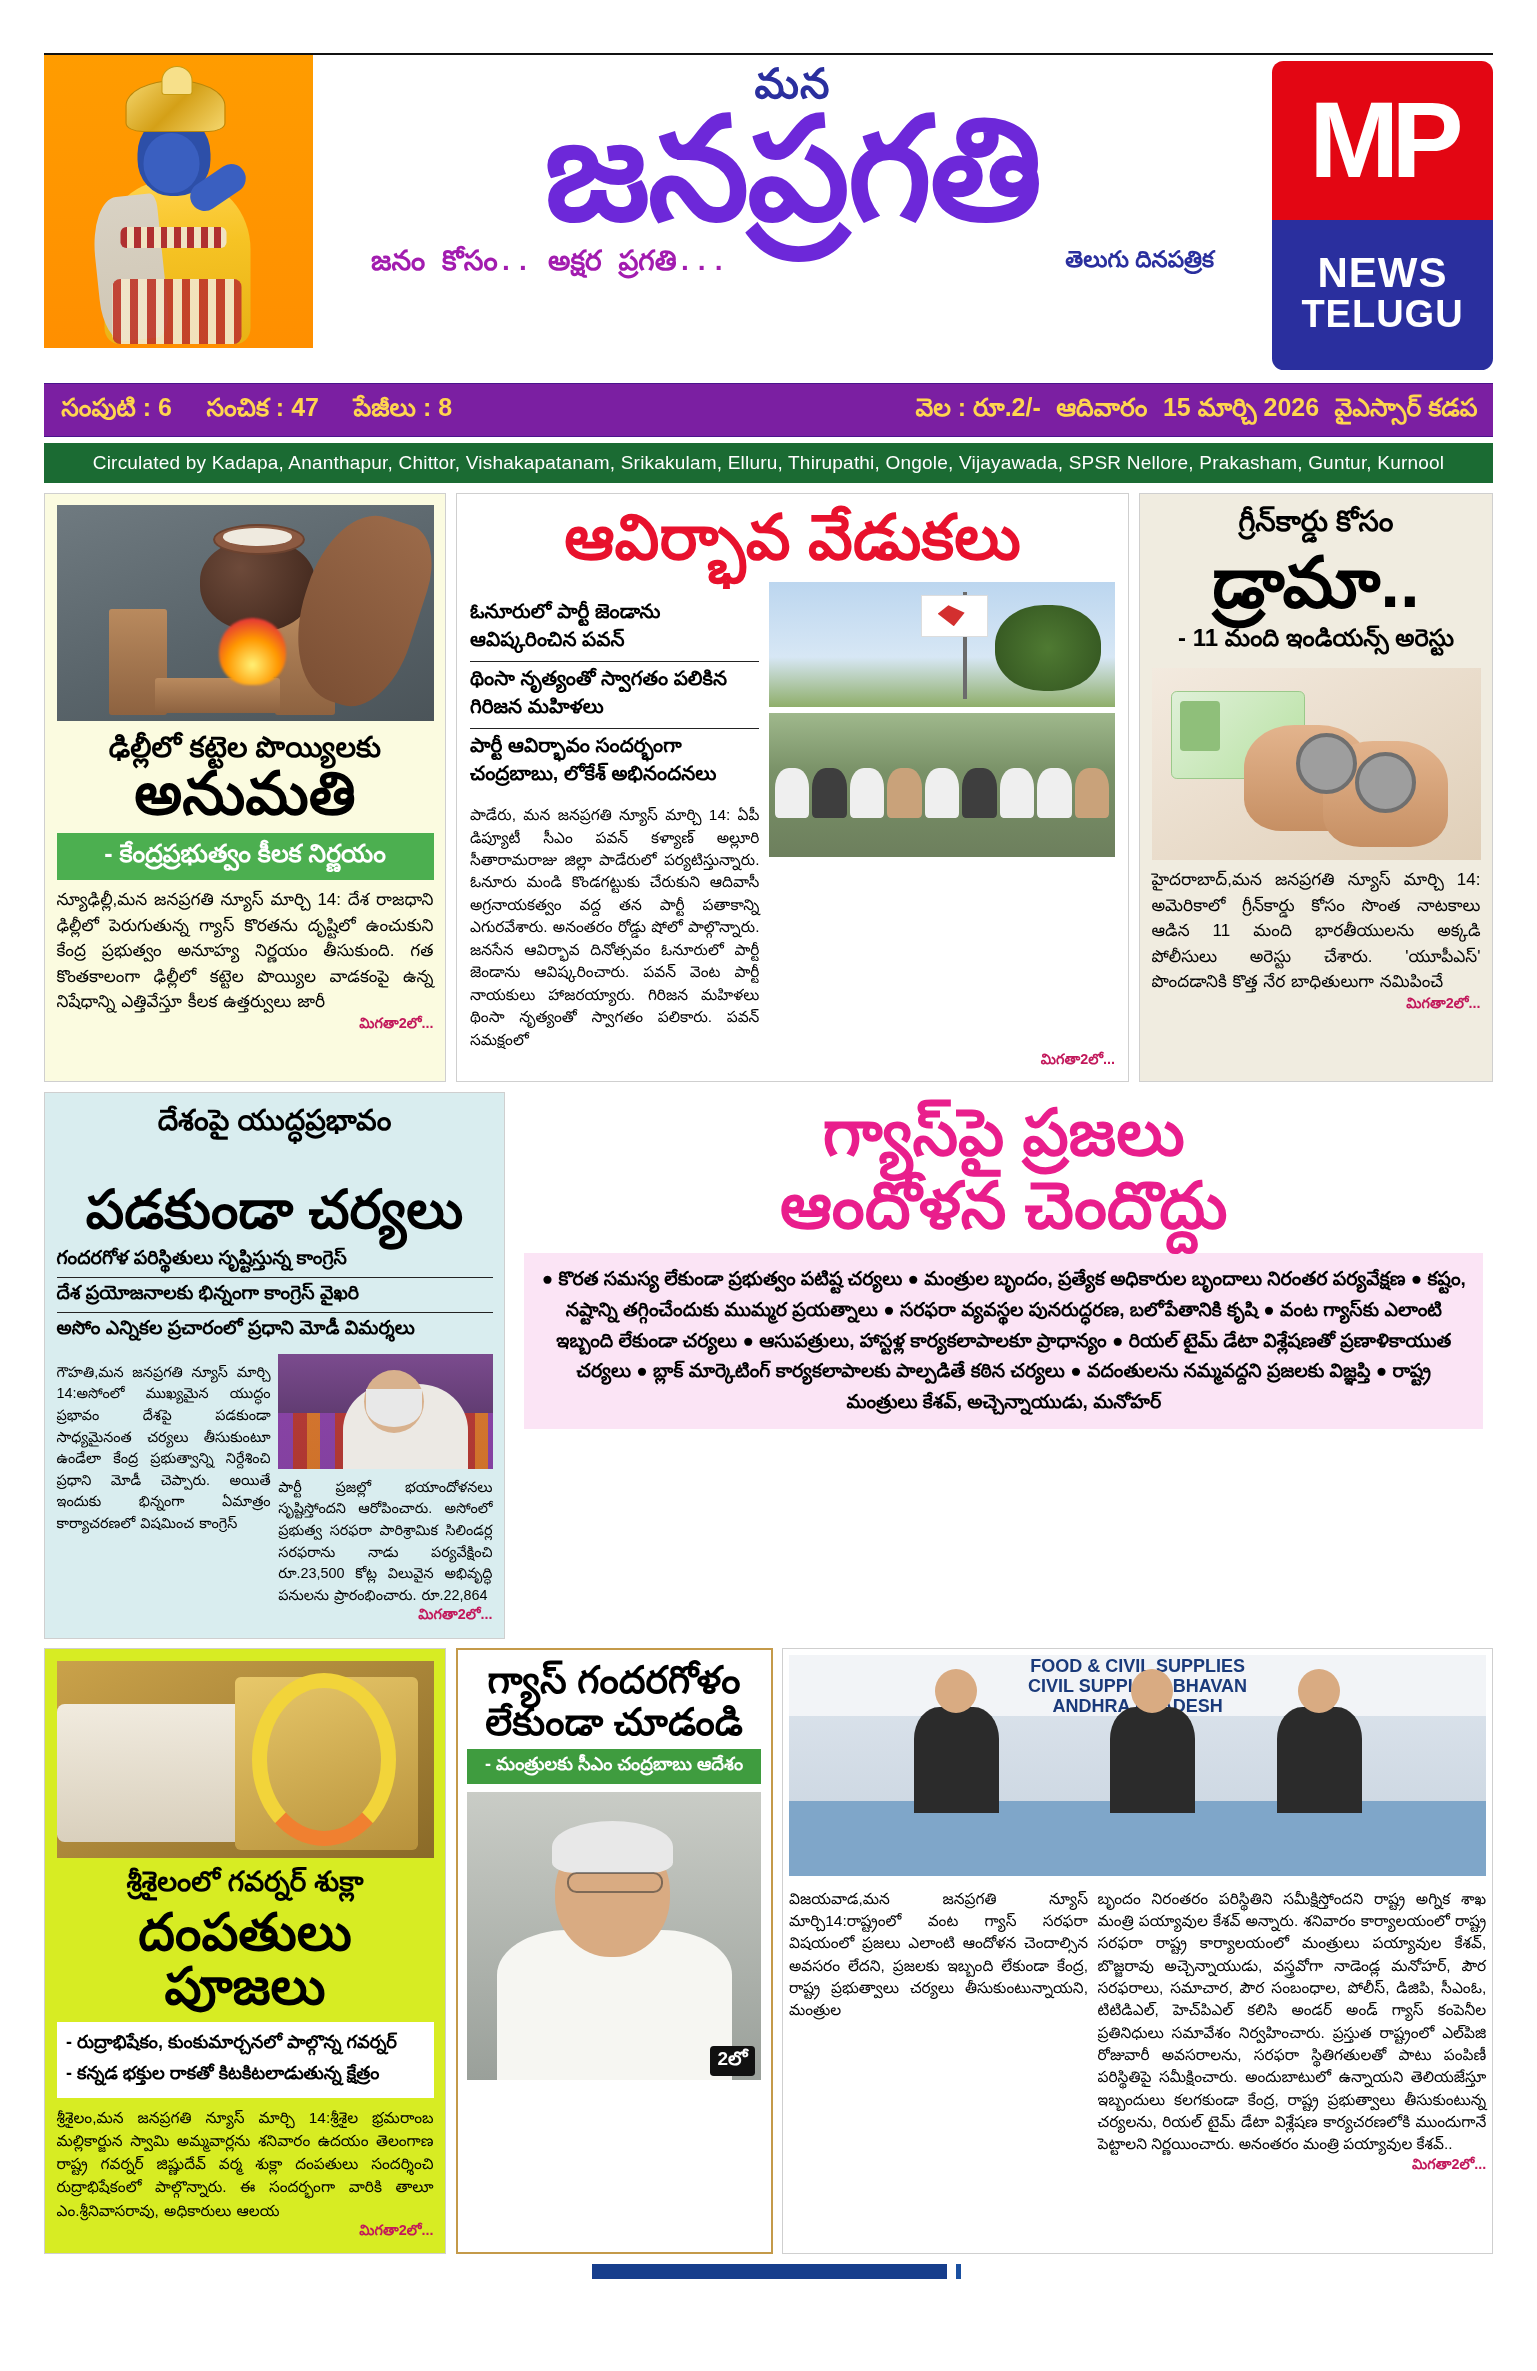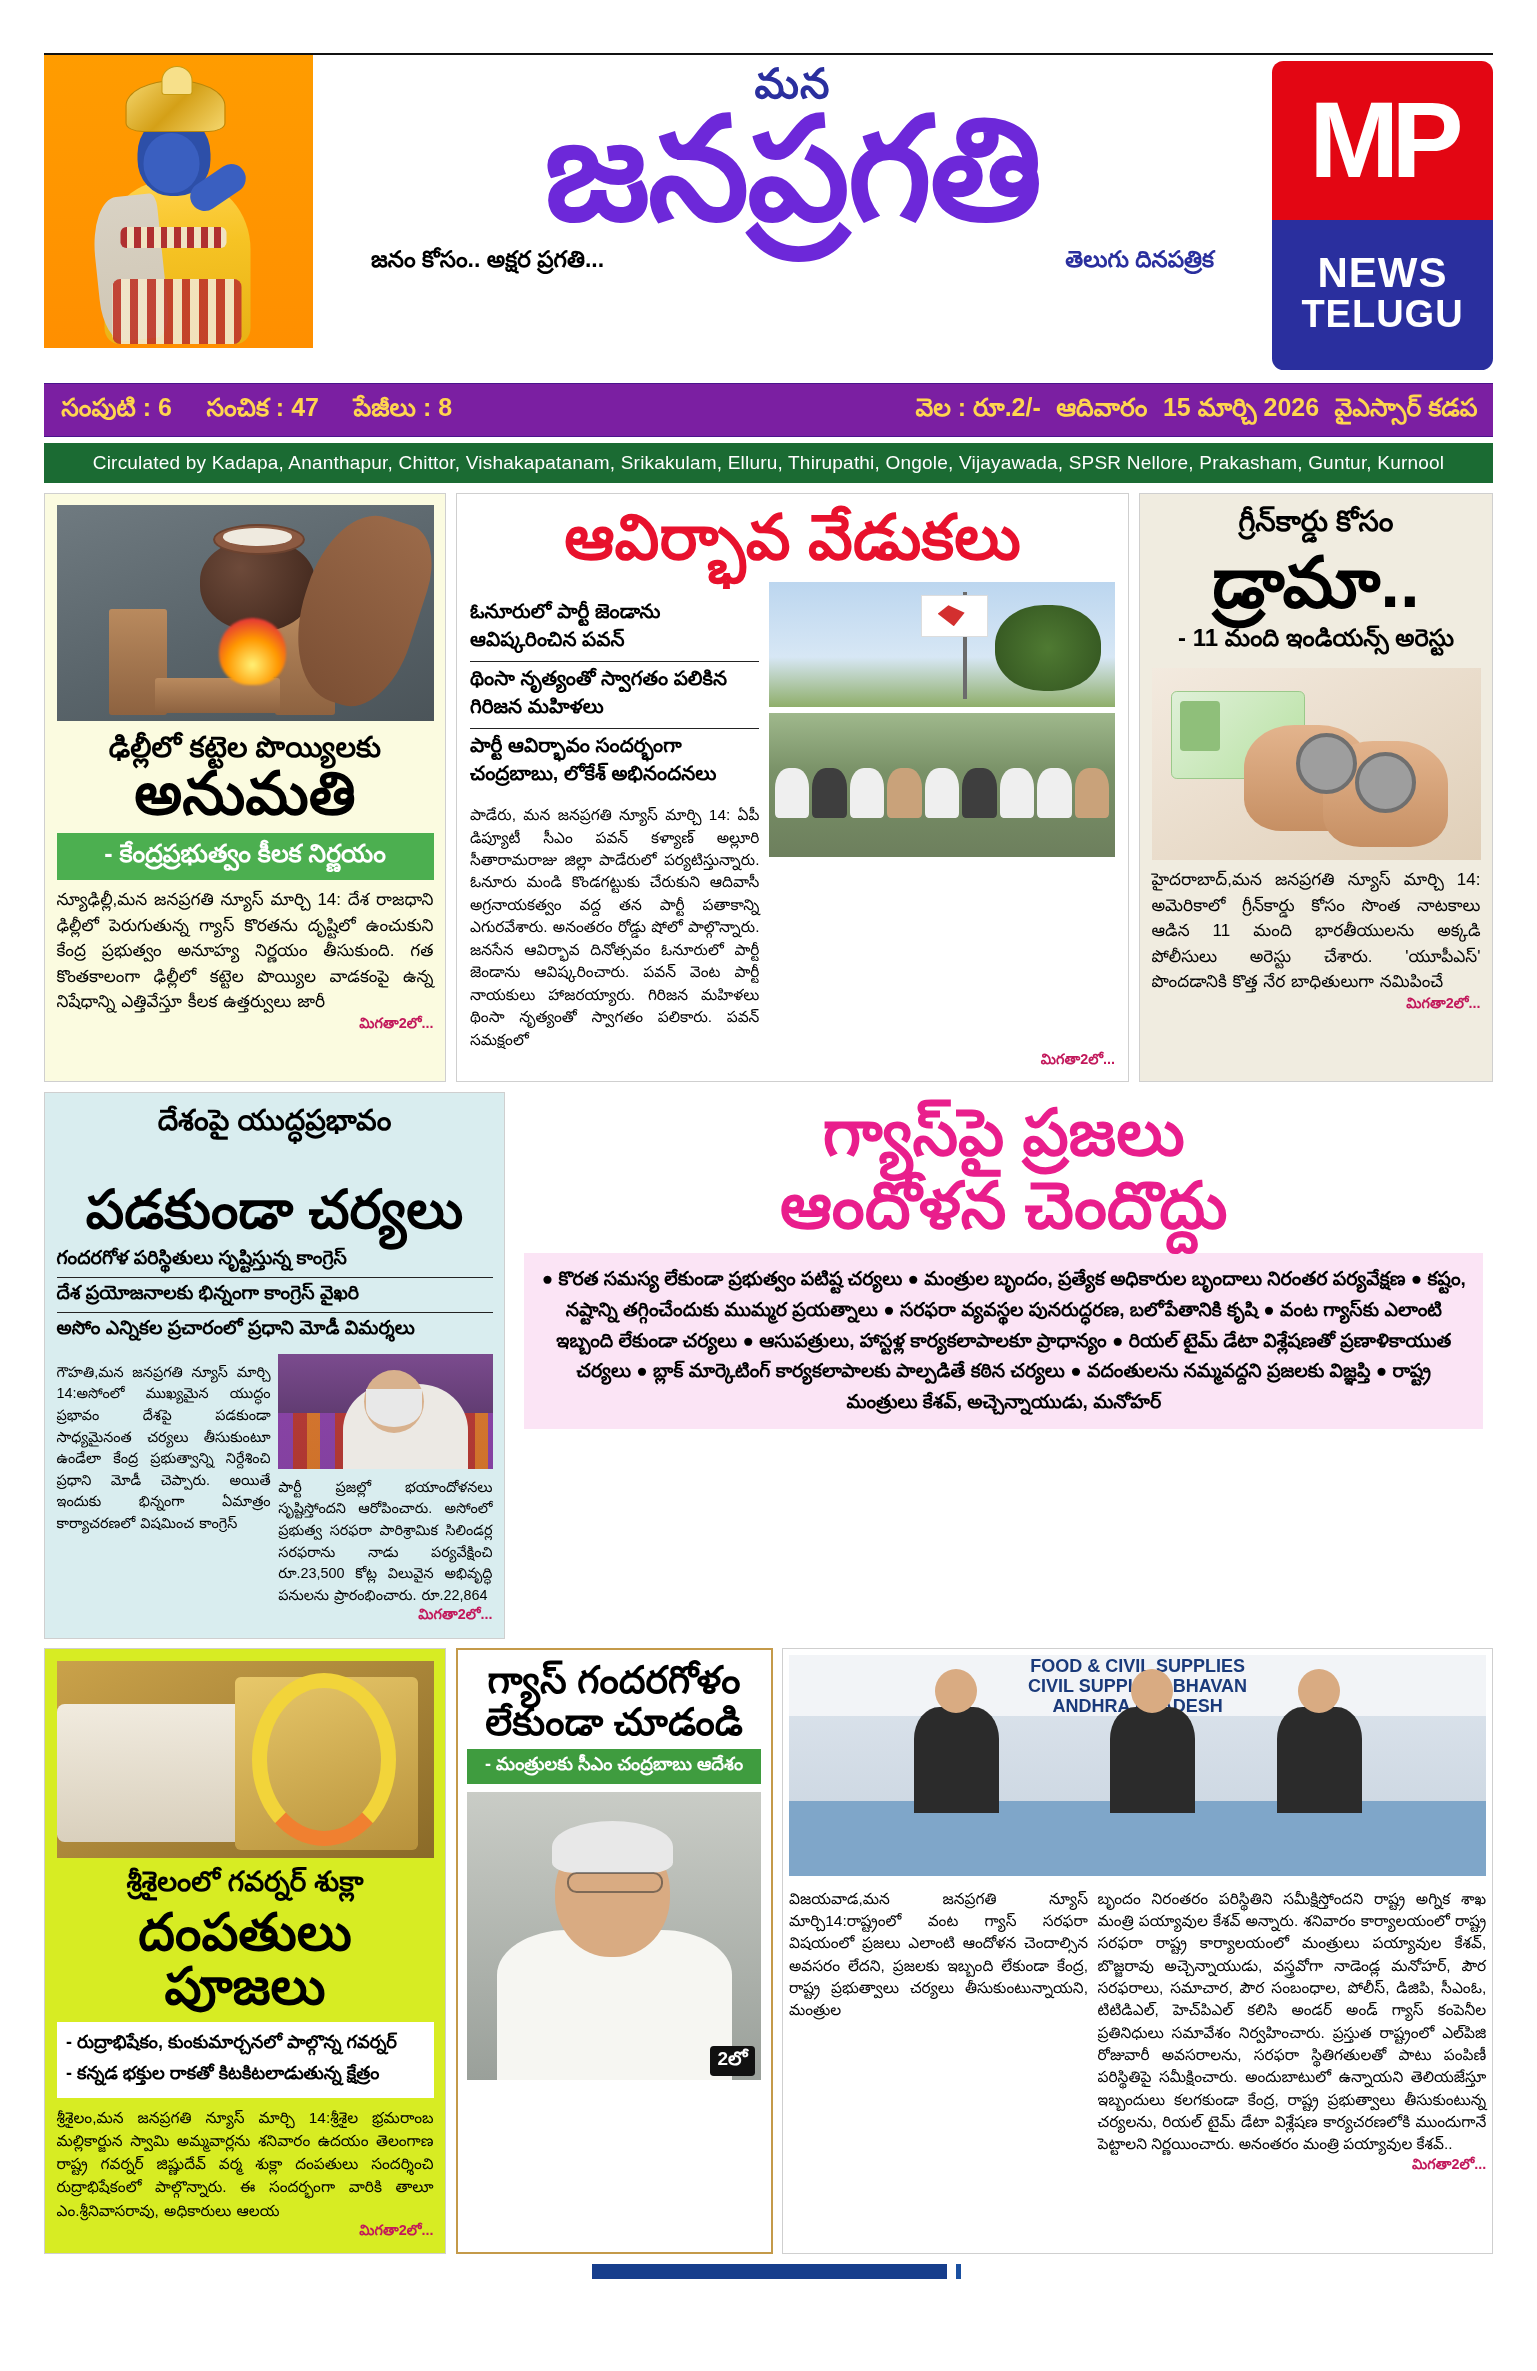--- a/index.html
+++ b/index.html
@@ -53,21 +53,21 @@
      background:repeating-linear-gradient(90deg,#b03030 0 6.7px,#efe3c2 6.7px 13.4px);
      border-radius:5.8px; }
 
   .title-block { flex: 1; position: relative; text-align: center; padding-top: 7.7px; }
   .mana { font-size: 42px; color:#2a2f9e; font-weight:700; letter-spacing:1px; line-height:1; }
   .main-title {
     font-size: 144px; color:#6d28d9; font-weight:800; line-height:1.02;
     letter-spacing: -1.9px; margin-top:-7.7px;
   }
   .tagline-row { display:flex; justify-content:space-between; padding:0 58px; margin-top:1.9px; }
-  .tagline-left { font-size:23px; color:#000000; font-weight:700; }
+  .tagline-left { font-size:28px; color:#a21caf; font-weight:700;font-family:Liberation Mono, monospace; }
   .tagline-right { font-size:23px; color:#2a2f9e; font-weight:700; }
 
   .logo-block { width: 221px; flex:none; display:flex; flex-direction:column; padding-top:5.8px; }
   .logo-red { background:#e30613; height:159px; border-radius:11.5px 11.5px 0 0;
      display:flex; align-items:center; justify-content:center; position:relative; }
   .logo-mp { color:#fff; font-size:108px; font-weight:800; letter-spacing:-7.7px;
      font-family:"Liberation Sans", sans-serif; line-height:1; }
   .logo-blue { background:#2a2f9e; flex:1; border-radius:0 0 11.5px 11.5px;
      display:flex; flex-direction:column; align-items:center; justify-content:center;
      padding-bottom:3px; }

